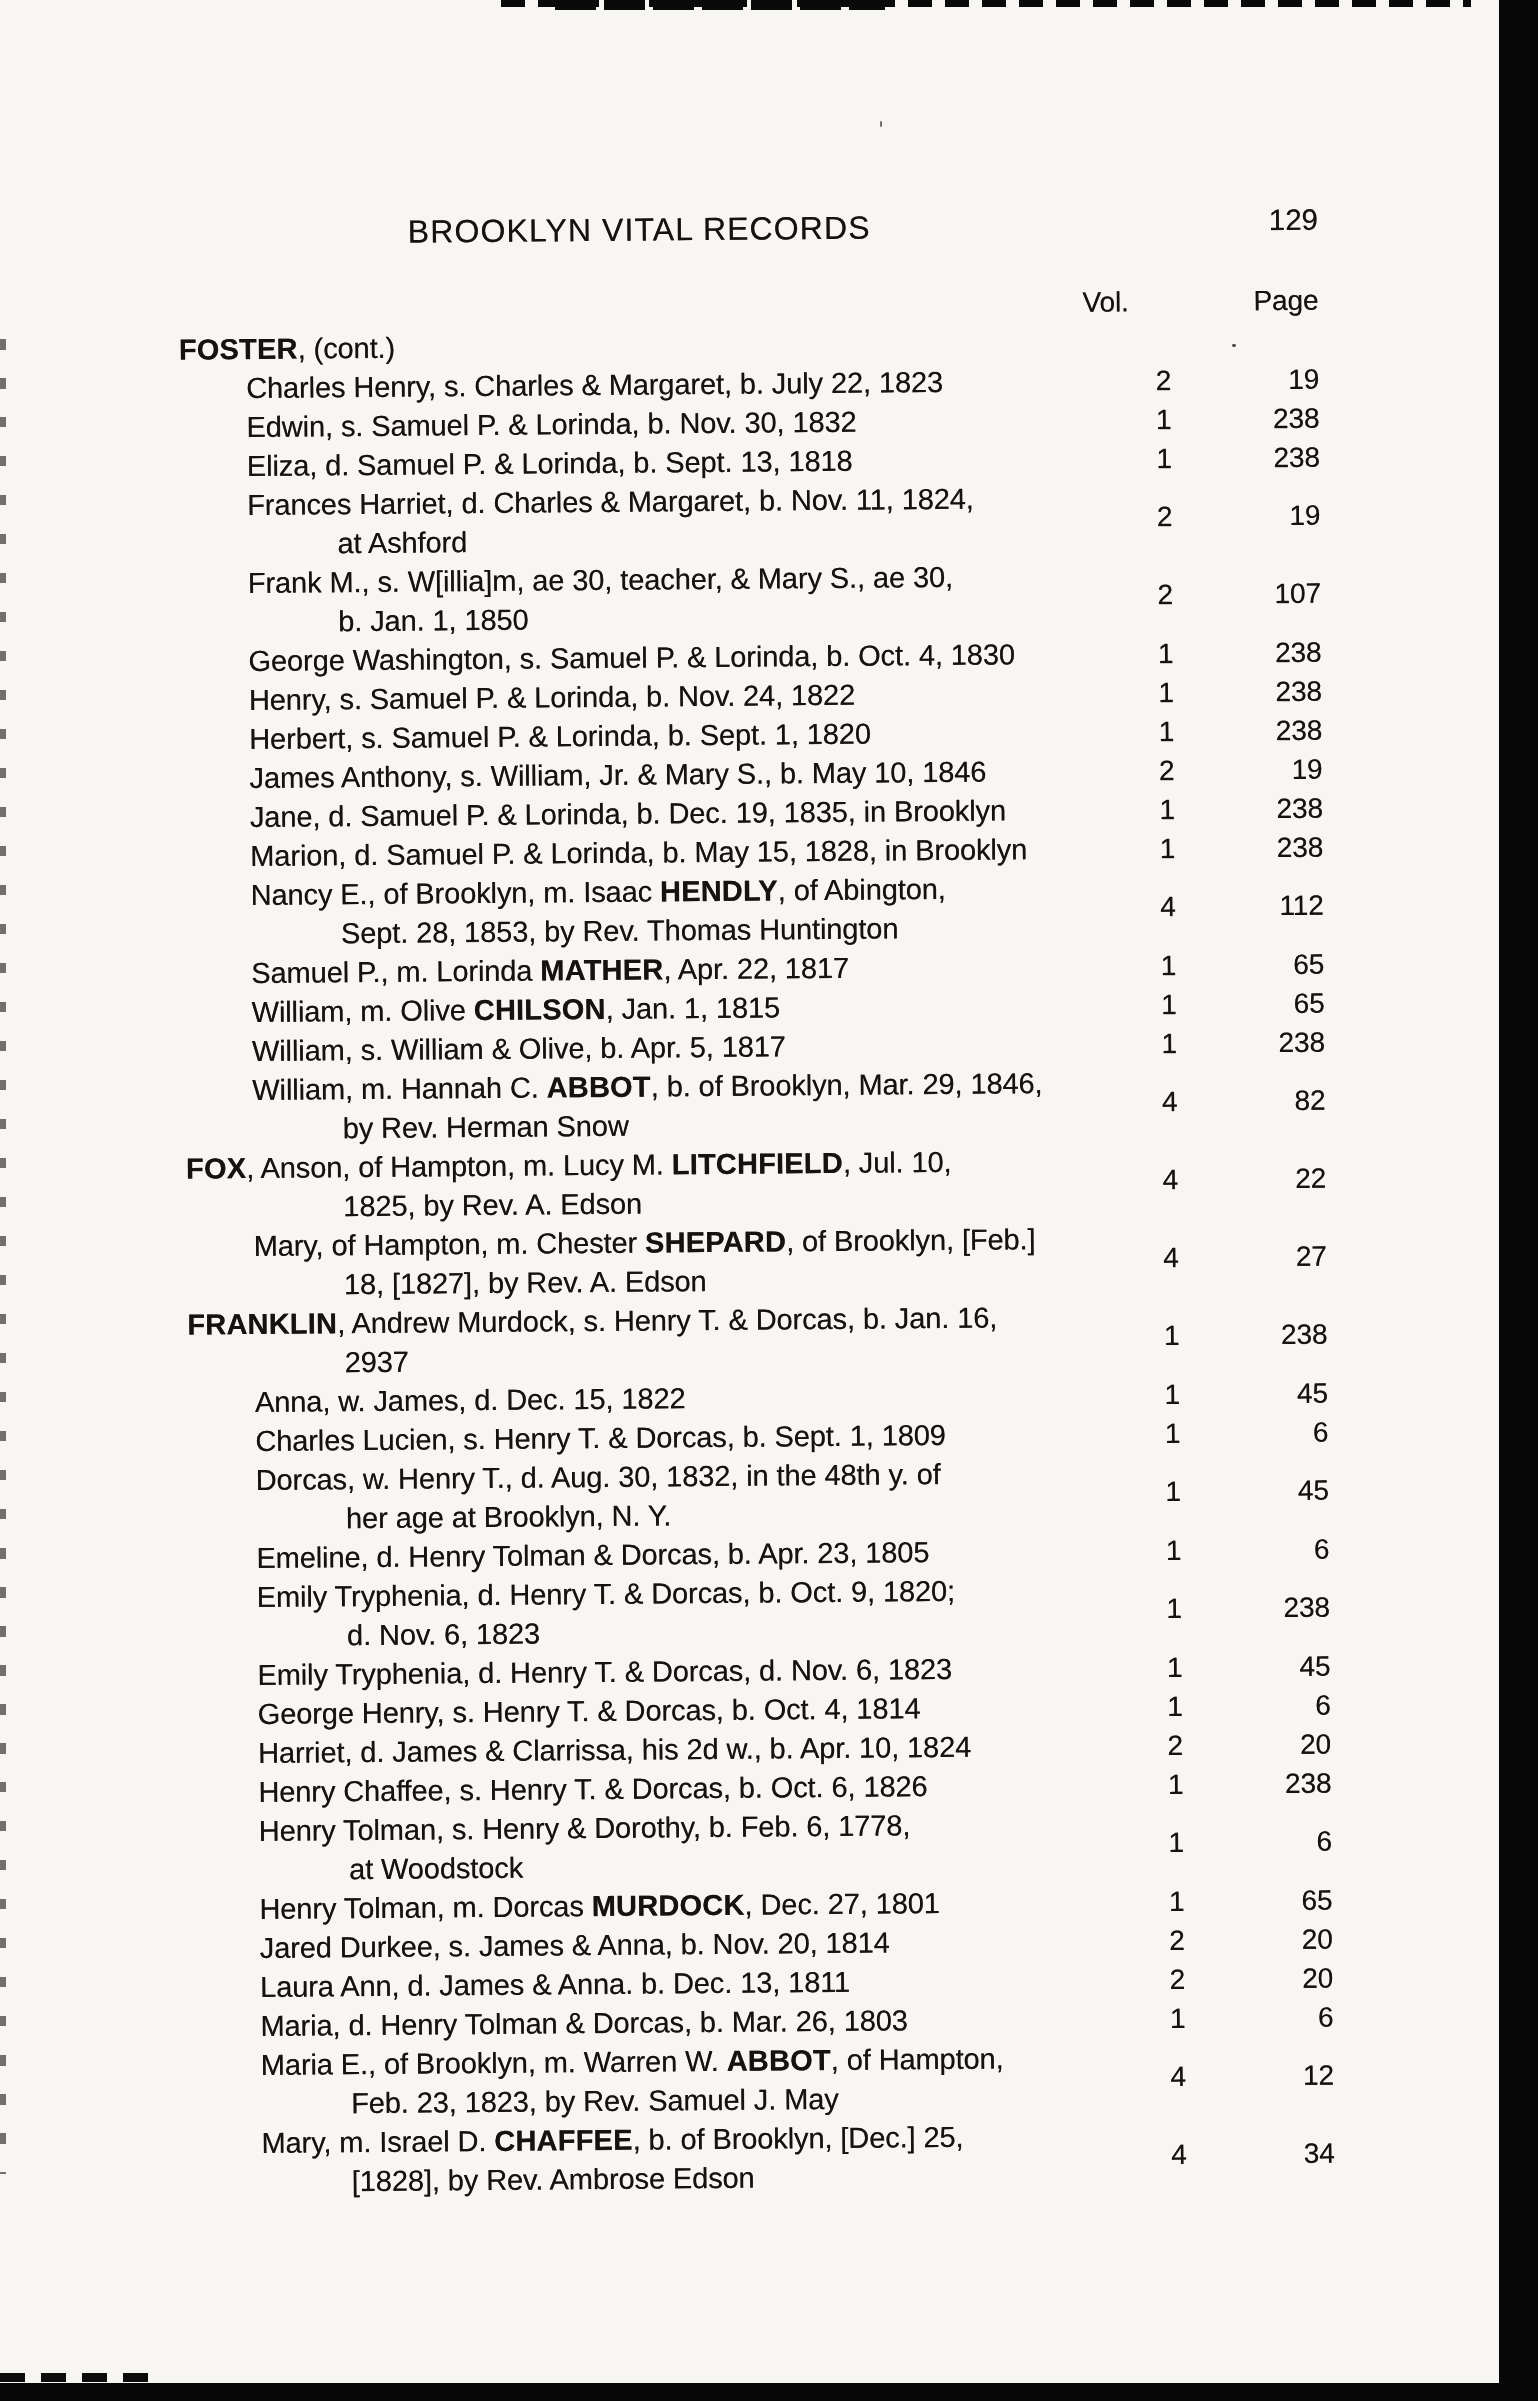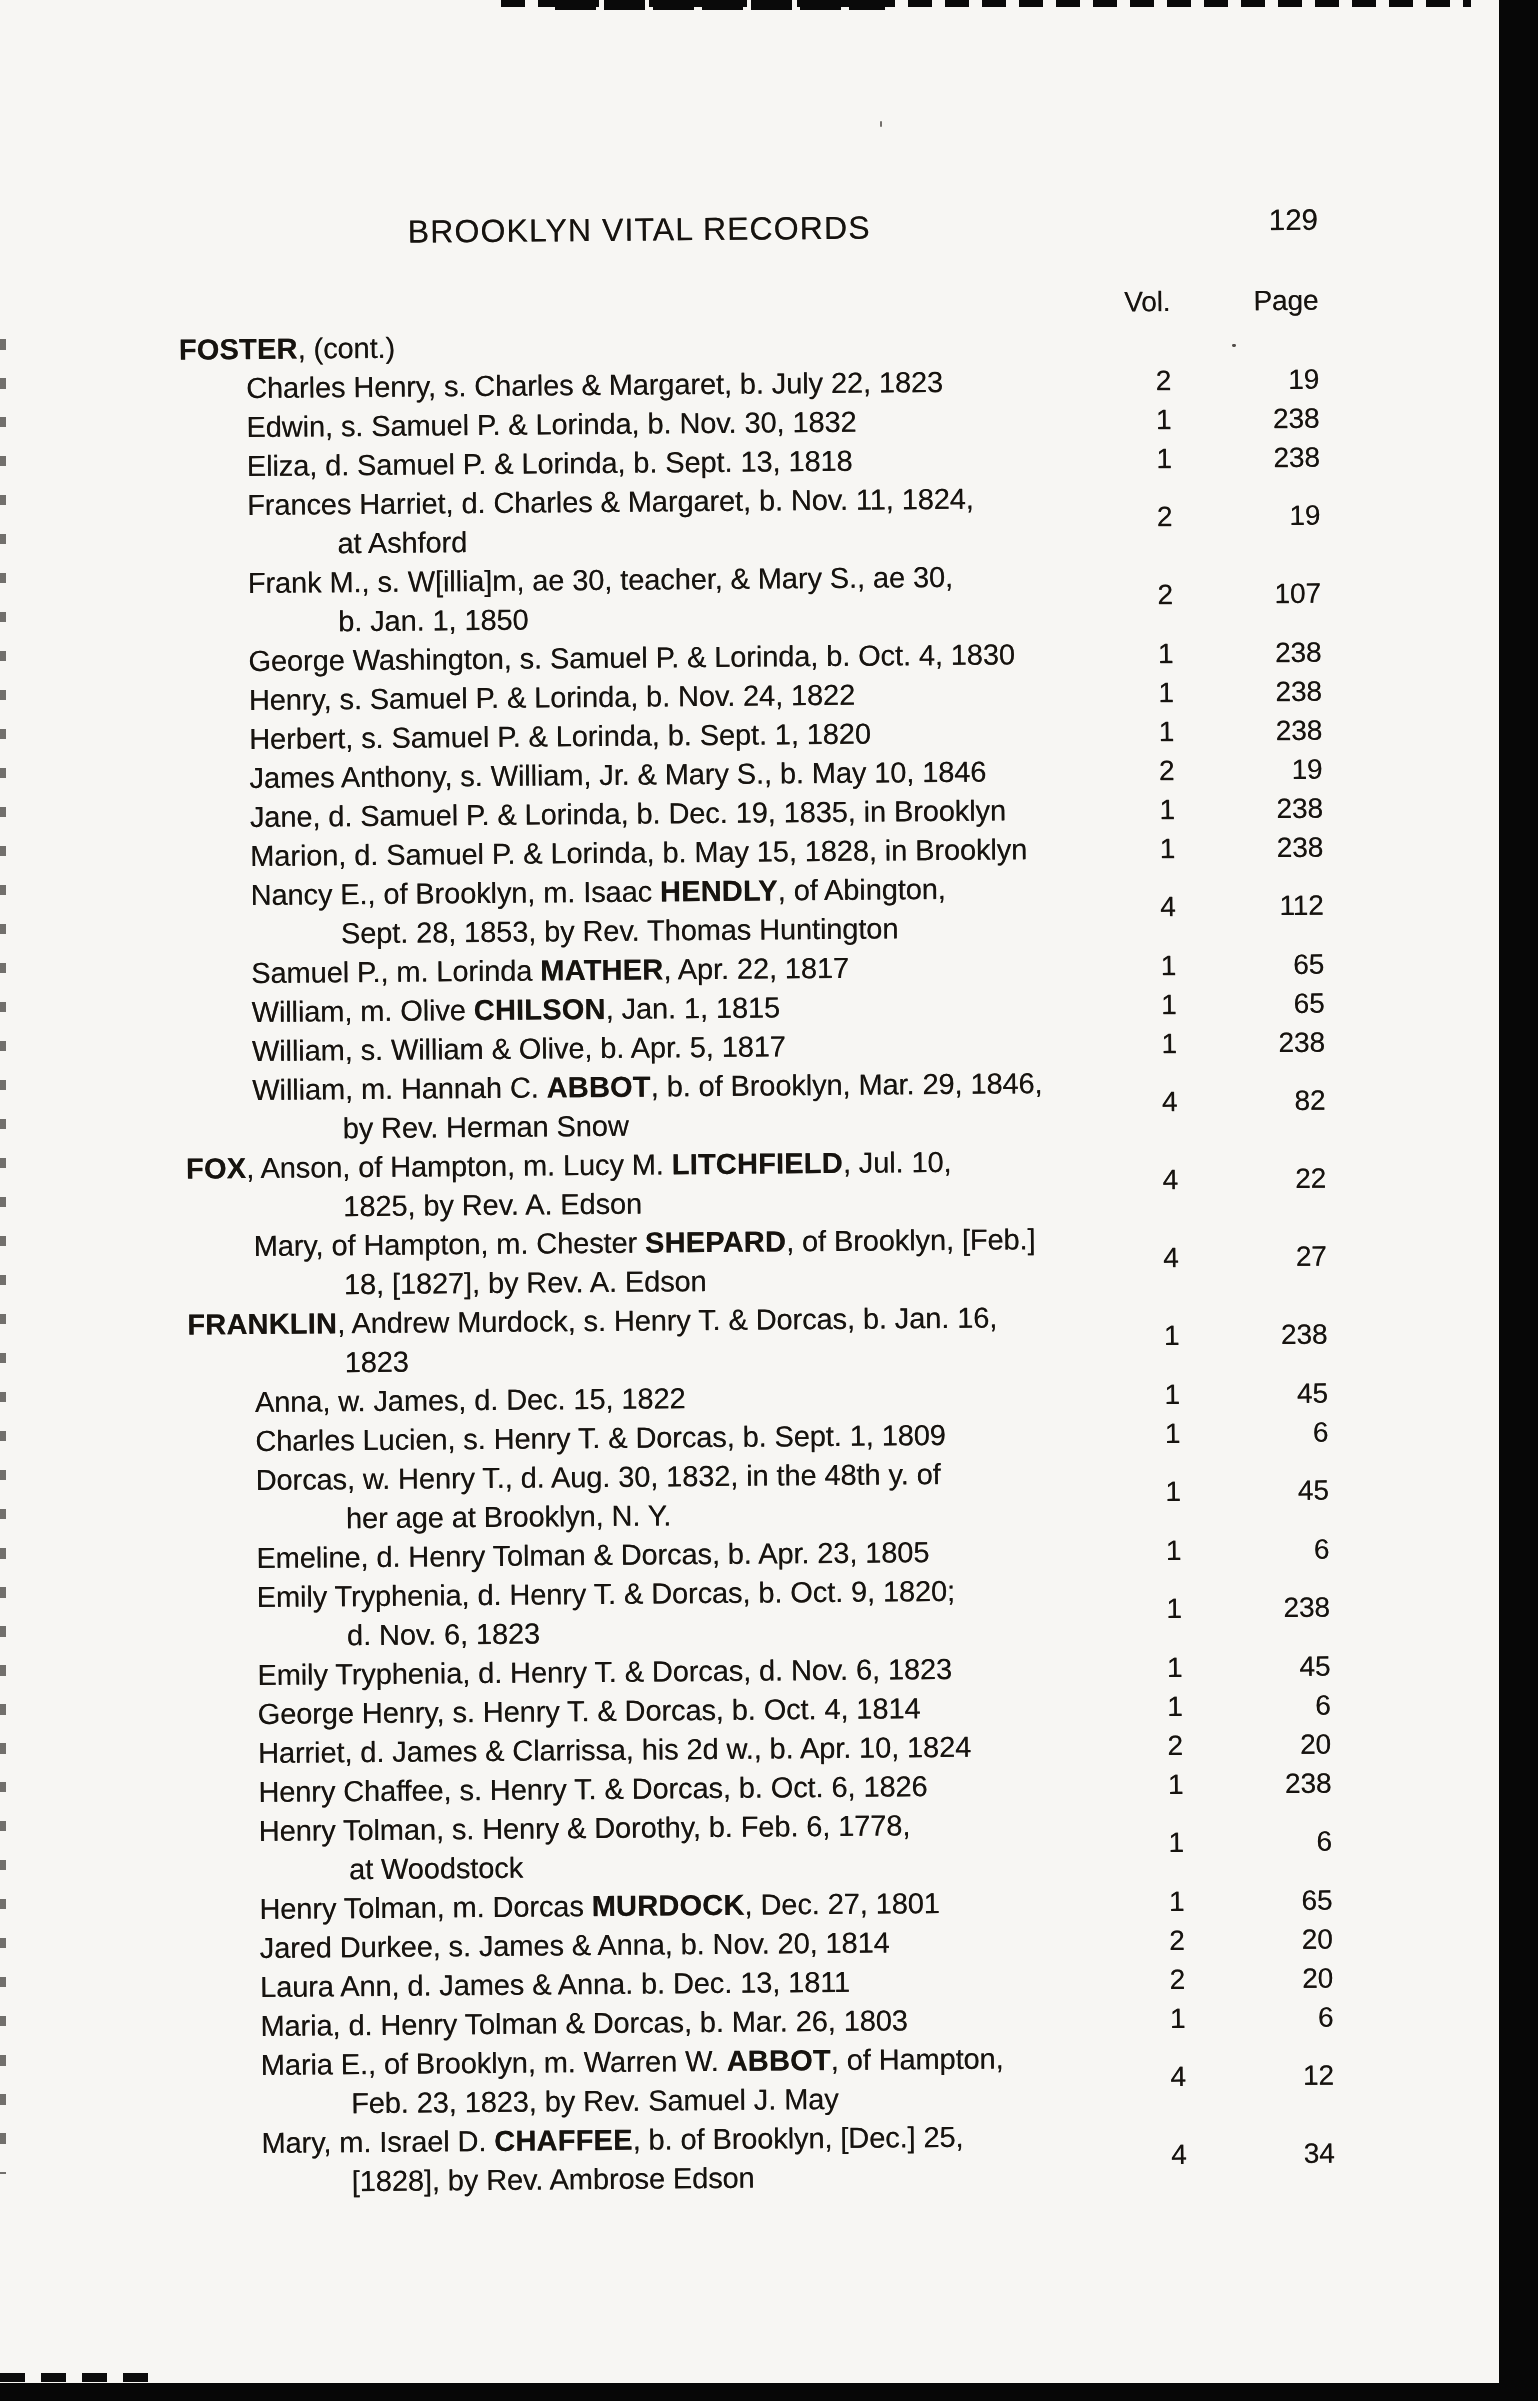--- a/index.html
+++ b/index.html
@@ -20,21 +20,21 @@
     font-size:32px; letter-spacing:1.1px; white-space:nowrap;
   }
   .pageno{
     position:absolute; left:1083px; top:212px; width:236px;
     text-align:right; font-size:29.5px;
   }
   .colheads{
     position:absolute; left:1083px; top:294px; width:236px;
     display:flex; font-size:28px;
   }
-  .colheads .vol{width:88px; text-align:right;}
+  .colheads .vol{width:88px; }
   .colheads .pg{flex:1; text-align:right;}
   .rows{position:absolute; left:0; top:330px; width:1538px;}
   .entry{position:relative;}
   .line{height:39px; line-height:39px; font-size:29px; white-space:nowrap;}
   .lead-surname{padding-left:179px;}
   .lead-given{padding-left:246px;}
   .cont{padding-left:336px;}
   .sn{font-weight:700; letter-spacing:0.2px;}
   .nums{
     position:absolute; left:1083px; top:0; width:236px; height:39px;
@@ -209,21 +209,21 @@
         <div class="entry two">
           <div class="line lead-given"><span>Mary, of Hampton, m. Chester </span><span class="sn">SHEPARD</span><span>, of Brooklyn, [Feb.]</span></div>
           <div class="line cont"><span>18, [1827], by Rev. A. Edson</span></div>
           <div class="nums">
             <span class="vol">4</span>
             <span class="pg">27</span>
           </div>
         </div>
         <div class="entry two">
           <div class="line lead-surname"><span class="sn">FRANKLIN</span><span>, Andrew Murdock, s. Henry T. &amp; Dorcas, b. Jan. 16,</span></div>
-          <div class="line cont"><span>1823</span></div>
+          <div class="line cont"><span>2937</span></div>
           <div class="nums">
             <span class="vol">1</span>
             <span class="pg">238</span>
           </div>
         </div>
         <div class="entry">
           <div class="line lead-given"><span>Anna, w. James, d. Dec. 15, 1822</span></div>
           <div class="nums">
             <span class="vol">1</span>
             <span class="pg">45</span>

